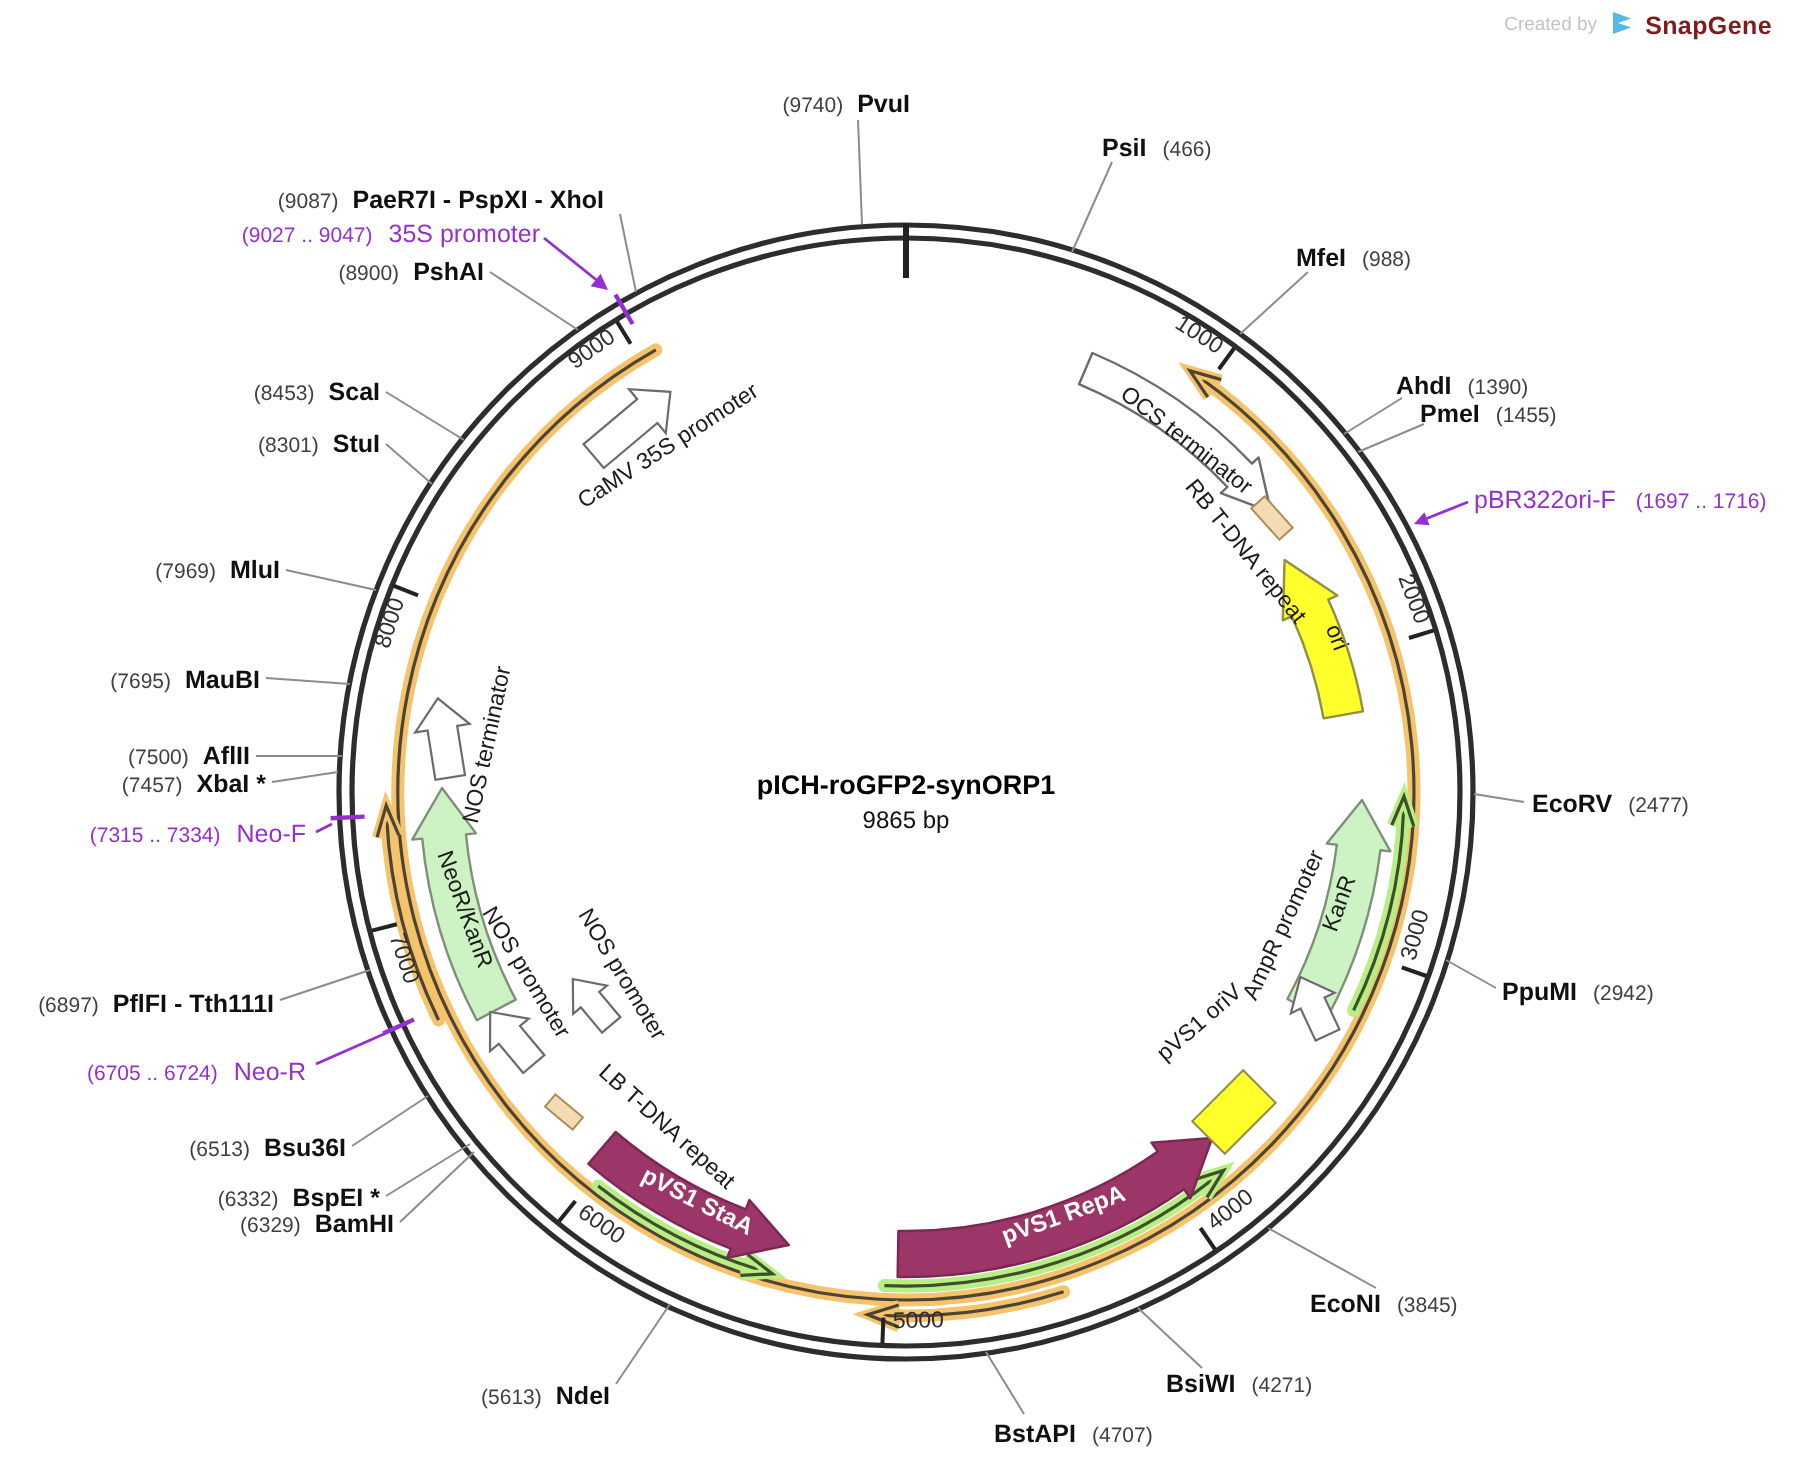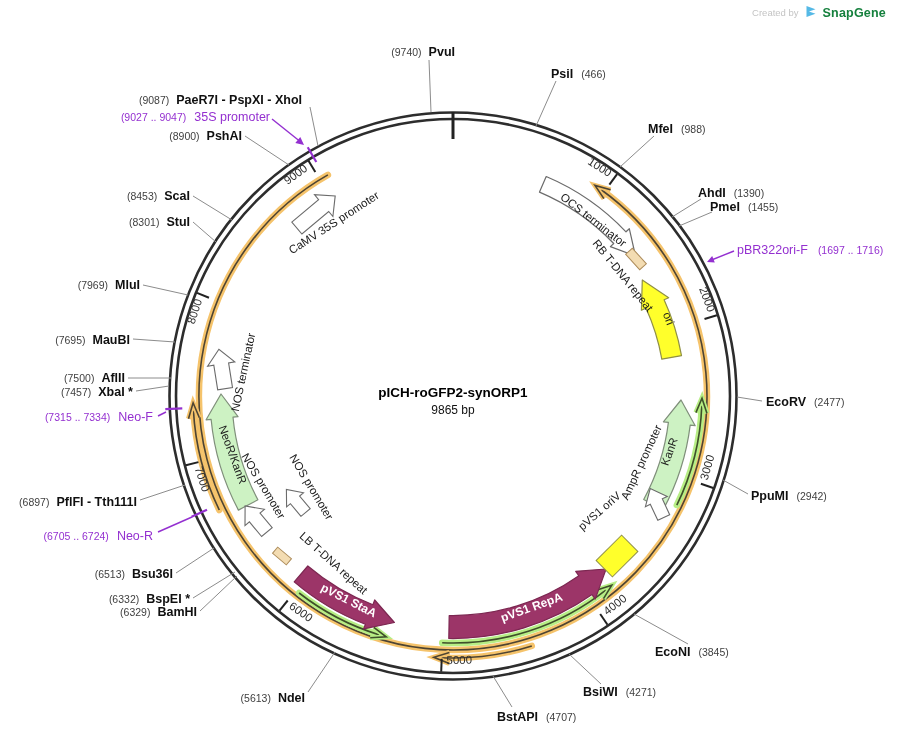--- a/index.html
+++ b/index.html
@@ -10,21 +10,21 @@
   .site-pos{font-family:"Liberation Sans",sans-serif;font-size:10.5px;fill:#3f3f3f;}
   .primer-name{font-family:"Liberation Sans",sans-serif;font-size:12.5px;fill:#9430d0;}
   .primer-pos{font-family:"Liberation Sans",sans-serif;font-size:10.5px;fill:#9430d0;}
   .flabel{font-family:"Liberation Sans",sans-serif;font-size:11.5px;fill:#1b1b1b;}
   .flabel-white{font-family:"Liberation Sans",sans-serif;font-size:12px;font-weight:bold;fill:#ffffff;}
   .tick-num{font-family:"Liberation Sans",sans-serif;font-size:11.5px;fill:#2e2e2e;}
   .ptitle{font-family:"Liberation Sans",sans-serif;font-size:13.5px;font-weight:bold;fill:#000;}
   .psub{font-family:"Liberation Sans",sans-serif;font-size:12px;fill:#111;}
   .watermark{position:absolute;top:5px;right:12px;display:flex;align-items:center;gap:6px;}
   .wm-created{font-size:9.5px;color:#c4c4c4;}
-  .wm-brand{font-size:12.5px;color:#15803d;font-weight:600;letter-spacing:.2px;}
+  .wm-brand{font-size:12.5px;color:#7f1d1d;font-weight:600;letter-spacing:.2px;}
 </style>
 </head>
 <body>
 
 <div class="stage">
 
   <div class="watermark">
     <span class="wm-created">Created by</span>
     <svg width="12" height="15" viewBox="0 0 12 15" style="position:static">
       <path d="M1.5 14 V1 L10.5 4.2 L4 6.5 L10.5 8.8 L1.5 12 Z" fill="#55b9e6"></path>

